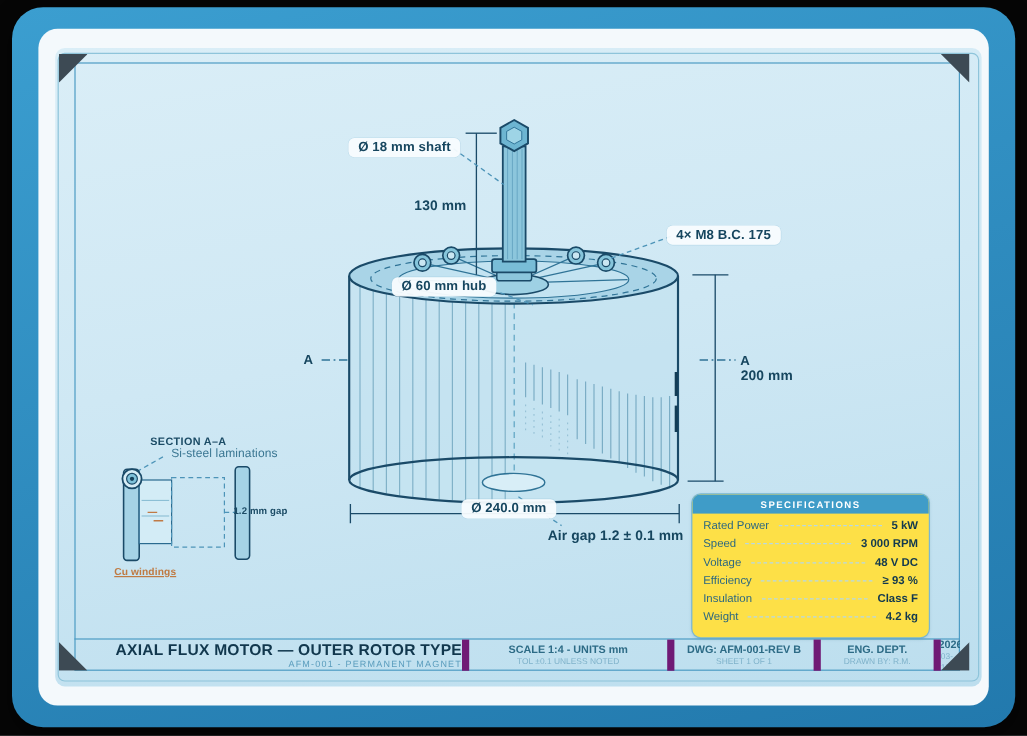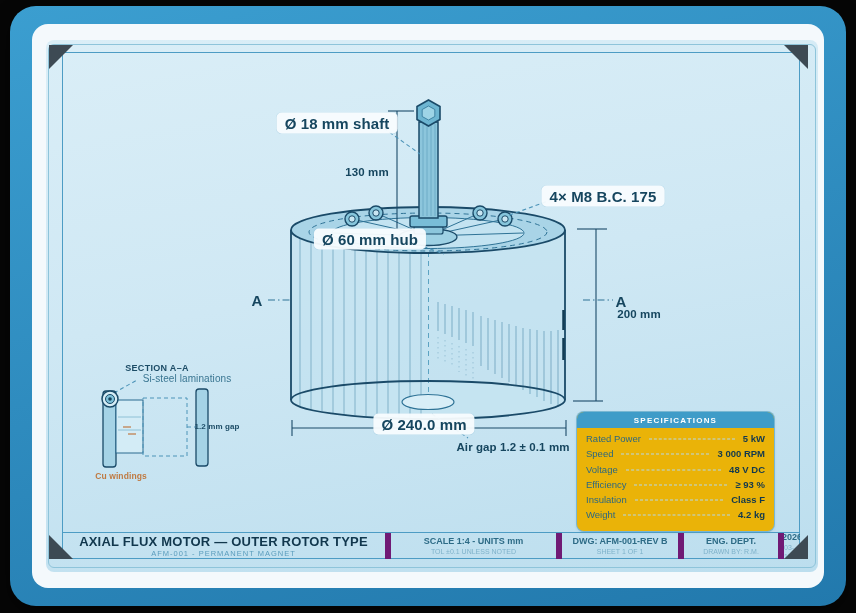--- a/index.html
+++ b/index.html
@@ -14,44 +14,44 @@
   .card-white{position:absolute;left:32px;top:24px;width:792px;height:564px;border-radius:16px;
     background:#f4f9fc;}
   .sheet{position:absolute;left:46px;top:40px;width:772px;height:532px;border-radius:8px;
     background:linear-gradient(170deg,#daeef7 0%,#cfe8f4 45%,#bcdeee 100%);}
   .sheet-edge{position:absolute;left:48px;top:44px;width:768px;height:524px;border:1px solid #8ec4da;border-radius:6px;}
   .frame{position:absolute;left:62px;top:52px;width:738px;height:507px;border:1.3px solid #4d9cc4;}
   svg.scene{position:absolute;left:0;top:0;width:856px;height:613px;}
 
   
   .lbl{position:absolute;transform:translate(-50%,-50%);white-space:nowrap;color:var(--label);
-    font-weight:bold;font-size:15px;letter-spacing:.1px;}
+    font-weight:bold;font-size:11px;letter-spacing:.1px;}
   .pill{background:rgba(248,252,254,.95);border-radius:5px;padding:2px 8px;box-shadow:0 0 0 .5px rgba(140,190,215,.35);}
   .sec-title{font-size:9px;color:#1c4c66;letter-spacing:.3px;}
   .sec-sub{font-size:10px;font-weight:normal;color:#3a7692;padding-left:20px;}
   .sec-gap{font-size:8px;color:#1c4c66;}
-  .sec-cu{font-size:8.5px;color:var(--orange);}
+  .sec-cu{font-size:8.5px;color:var(--orange);text-decoration:underline;}
 
   
   .spec{position:absolute;left:577px;top:412px;width:197px;border-radius:7px;overflow:hidden;
-    background:#eab308;box-shadow:0 0 0 1px #79b7d2, 0 1px 3px rgba(30,90,120,.25);}
+    background:#fde047;box-shadow:0 0 0 1px #79b7d2, 0 1px 3px rgba(30,90,120,.25);}
   .spec-header{height:16px;background:var(--spec-header);color:#fff;font-size:8px;font-weight:bold;
     letter-spacing:1.2px;display:flex;align-items:center;justify-content:center;}
   .spec-body{padding:5px 9px 6px 9px;}
   .spec-row{display:flex;align-items:baseline;height:15.3px;font-size:9.5px;}
   .spec-row .k{color:#2d6880;}
   .spec-row .dots{flex:1;border-bottom:1px dashed #b5d8e8;margin:0 8px;transform:translateY(-2.5px);}
   .spec-row .v{color:#12394f;font-weight:bold;}
 
   
   .tblock{position:absolute;left:62px;top:532px;width:738px;height:27px;border-top:1.3px solid #4d9cc4;
     display:flex;align-items:stretch;}
   .tcell{display:flex;flex-direction:column;justify-content:center;align-items:center;overflow:hidden;}
   .tcell+.tcell{border-left:6px solid #701a75;}
-  .tc-title{width:323px;}
+  .tc-title{width:323px;align-items:flex-end;}
   .tc-scale{width:171px;}
   .tc-dwg{width:122px;}
   .tc-eng{width:100px;}
   .tc-date{flex:1;}
   .t-main{font-size:13px;font-weight:bold;color:#11374d;letter-spacing:.2px;line-height:13px;}
   .t-sub{font-size:7.5px;color:#5b9dbd;letter-spacing:1px;line-height:9px;margin-top:1px;}
   .t-m2{font-size:9px;font-weight:bold;color:#2d6b86;line-height:10px;}
   .t-s2{font-size:7px;color:#7fb2ca;line-height:9px;margin-top:1px;}
 
   

